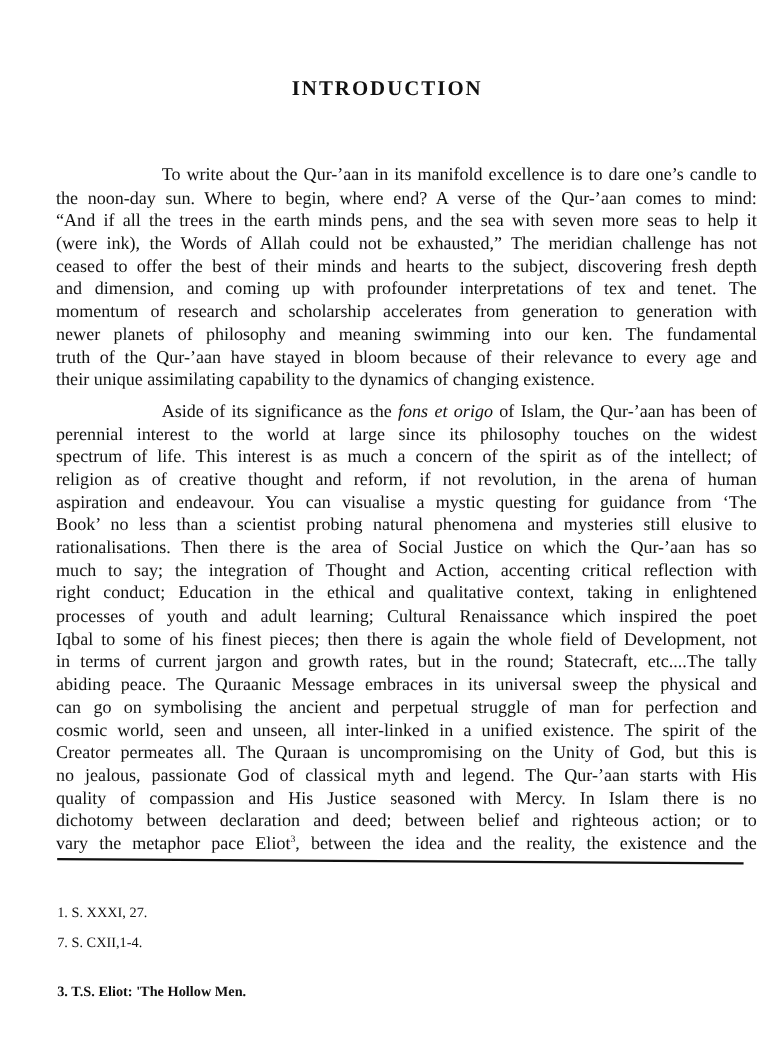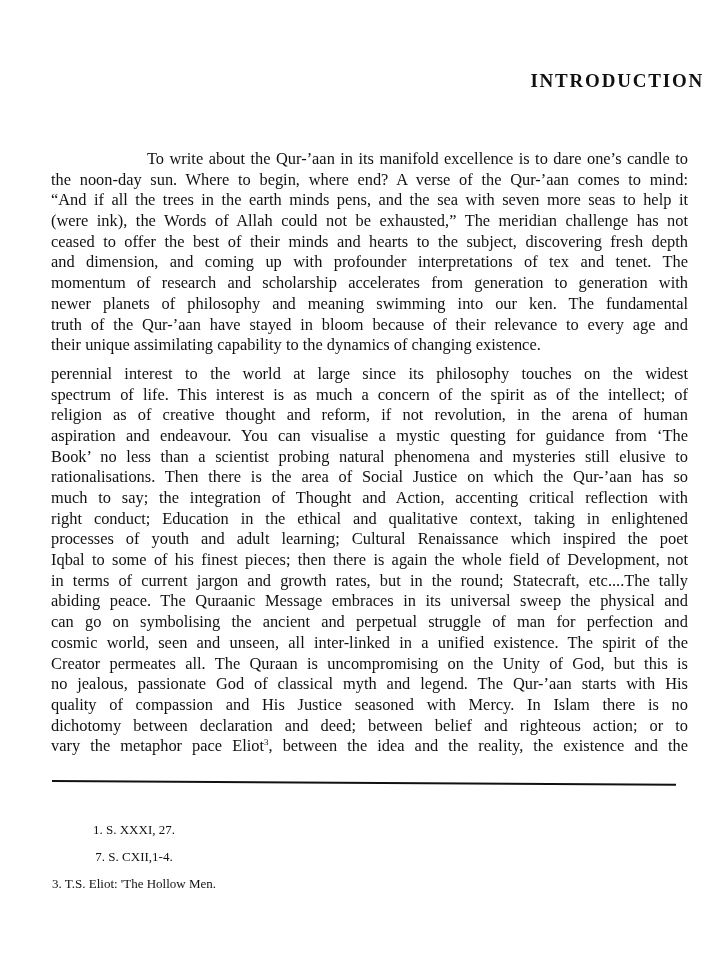--- a/index.html
+++ b/index.html
@@ -1,30 +1,30 @@
 <!DOCTYPE html>
 <html><head>
 <meta charset="utf-8">
 <style>
   html, body { margin: 0; padding: 0; background: #ffffff; }
   body { width: 704px; height: 962px; position: relative; overflow: hidden;
          font-family: "Liberation Serif", "DejaVu Serif", serif; color: #111; }
-  .title { position: absolute; top: 70px; left: 0; width: 704px; text-align: right;
+  .title { position: absolute; top: 70px; left: 0; width: 704px; text-align: center;
            font-size: 19px; font-weight: bold; letter-spacing: 1.8px; margin: 0; }
   .body-text { position: absolute; left: 51px; width: 637px; top: 135px; margin-top: 14px; }
   .line { display: block; white-space: nowrap; font-size: 16.4px; line-height: 20.7px;
           text-align: justify; text-align-last: justify; height: 20.7px; }
   .line.last { text-align-last: left; }
   .line.indent { padding-left: 96px; }
   .para { margin: 0 0 8px 0; }
   .rule { position: absolute; left: 52px; top: 780px; width: 624px; height: 0;
           border-top: 2px solid #111; transform: rotate(0.35deg); transform-origin: left; }
-  .footnotes { position: absolute; left: 52px; top: 820px; font-size: 13px; text-align: center; }
+  .footnotes { position: absolute; left: 52px; top: 820px; font-size: 13px; }
   .footnote { height: 27px; line-height: 20px; display: block; }
-  .footnote.third { margin-top: 0; }
+  .footnote.third { margin-top: 17px; font-weight: bold; }
   sup { font-size: 9px; vertical-align: super; line-height: 0; }
   i { font-style: italic; }
 </style>
 </head>
 <body>
 
 <h1 class="title">INTRODUCTION</h1>
 
 <div class="body-text">
   <div class="para">
@@ -34,20 +34,21 @@
     <span class="line">(were ink), the Words of Allah could not be exhausted,” The meridian challenge has not</span>
     <span class="line">ceased to offer the best of their minds and hearts to the subject, discovering fresh depth</span>
     <span class="line">and dimension, and coming up with profounder interpretations of tex and tenet.  The</span>
     <span class="line">momentum of research and scholarship accelerates from generation to generation with</span>
     <span class="line">newer planets of philosophy and meaning swimming into our ken.  The fundamental</span>
     <span class="line">truth of the Qur-’aan have stayed in bloom because of their relevance to every age and</span>
     <span class="line last">their unique assimilating capability to the dynamics of changing existence.</span>
   </div>
 
   <div class="para">
+    <span class="line indent"><span>Aside of its significance as the </span><i>fons et origo</i><span> of Islam, the Qur-’aan has been of</span></span>
     <span class="line">perennial interest to the world at large since its philosophy touches on the widest</span>
     <span class="line">spectrum of life.  This interest is as much a concern of the spirit as of the intellect; of</span>
     <span class="line">religion as of creative thought and reform, if not revolution, in the arena of human</span>
     <span class="line">aspiration and endeavour.  You can visualise  a mystic questing for guidance from ‘The</span>
     <span class="line">Book’ no less than a scientist probing natural phenomena and mysteries still elusive to</span>
     <span class="line">rationalisations.  Then there is the area of Social Justice on which the Qur-’aan has so</span>
     <span class="line">much to say; the integration of Thought and Action, accenting critical reflection with</span>
     <span class="line">right conduct; Education in the ethical and qualitative context, taking in enlightened</span>
     <span class="line">processes of youth and adult learning; Cultural Renaissance which inspired the poet</span>
     <span class="line">Iqbal to some of his finest pieces; then there is again the whole field of Development, not</span>

